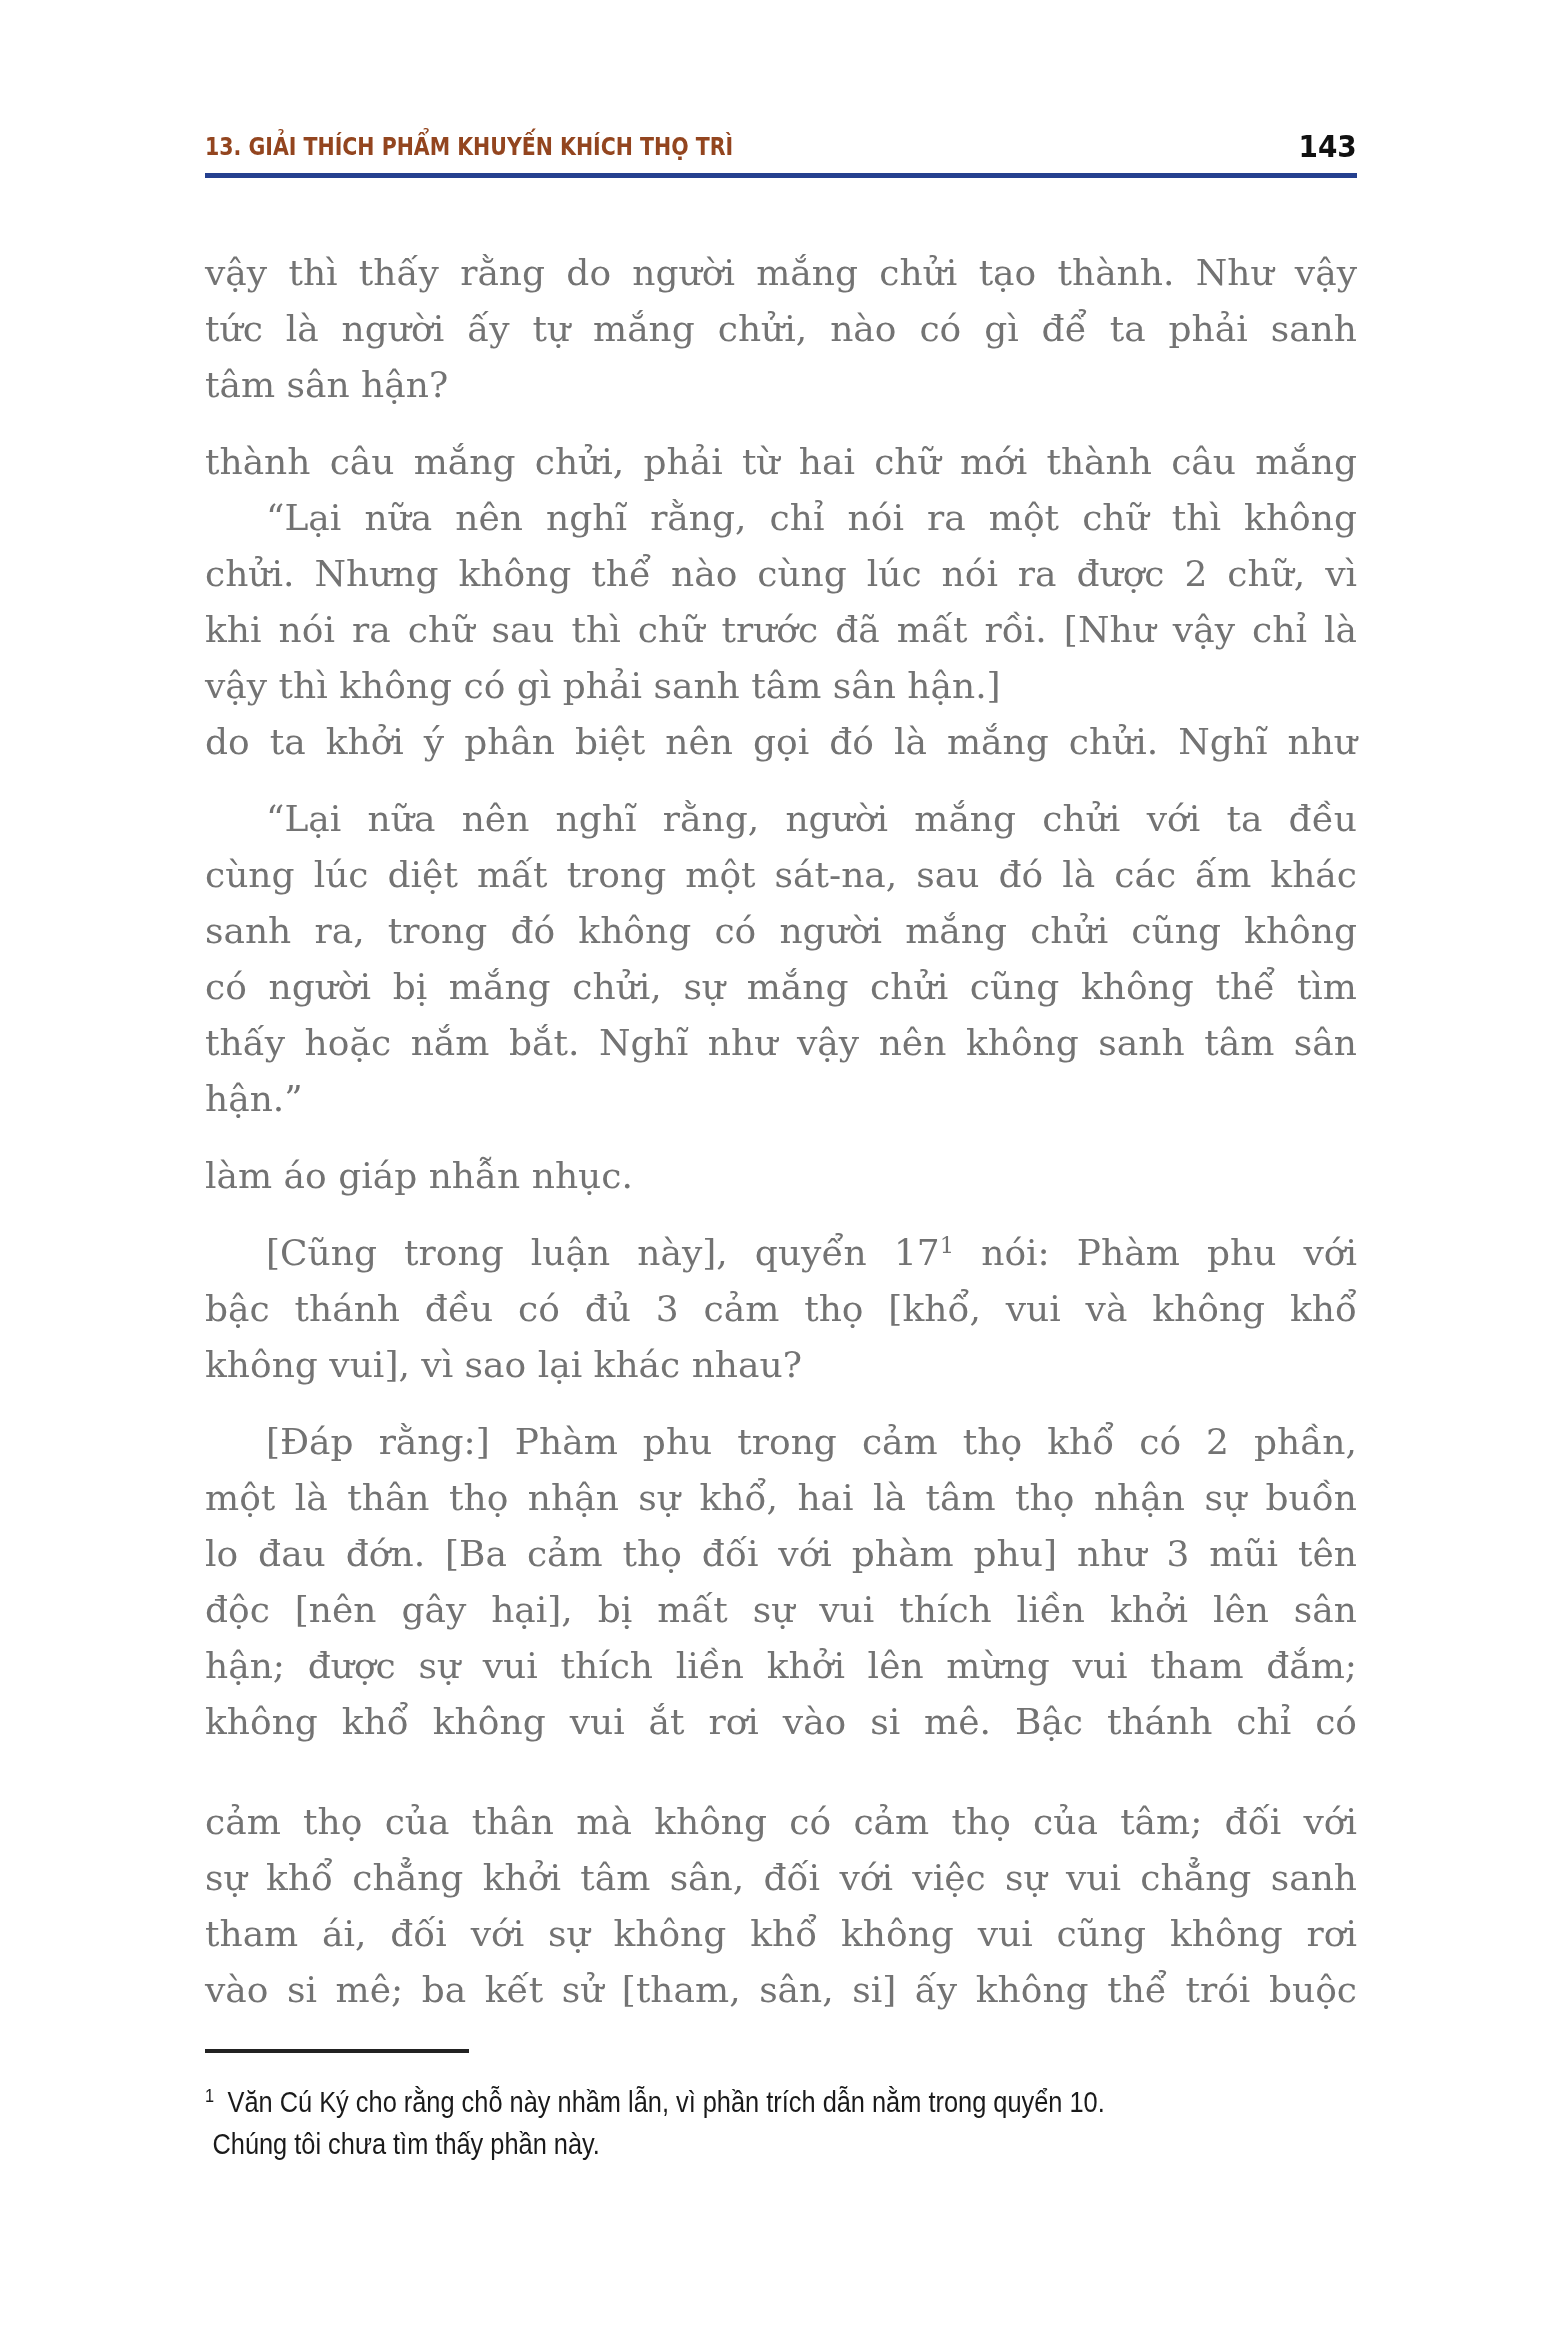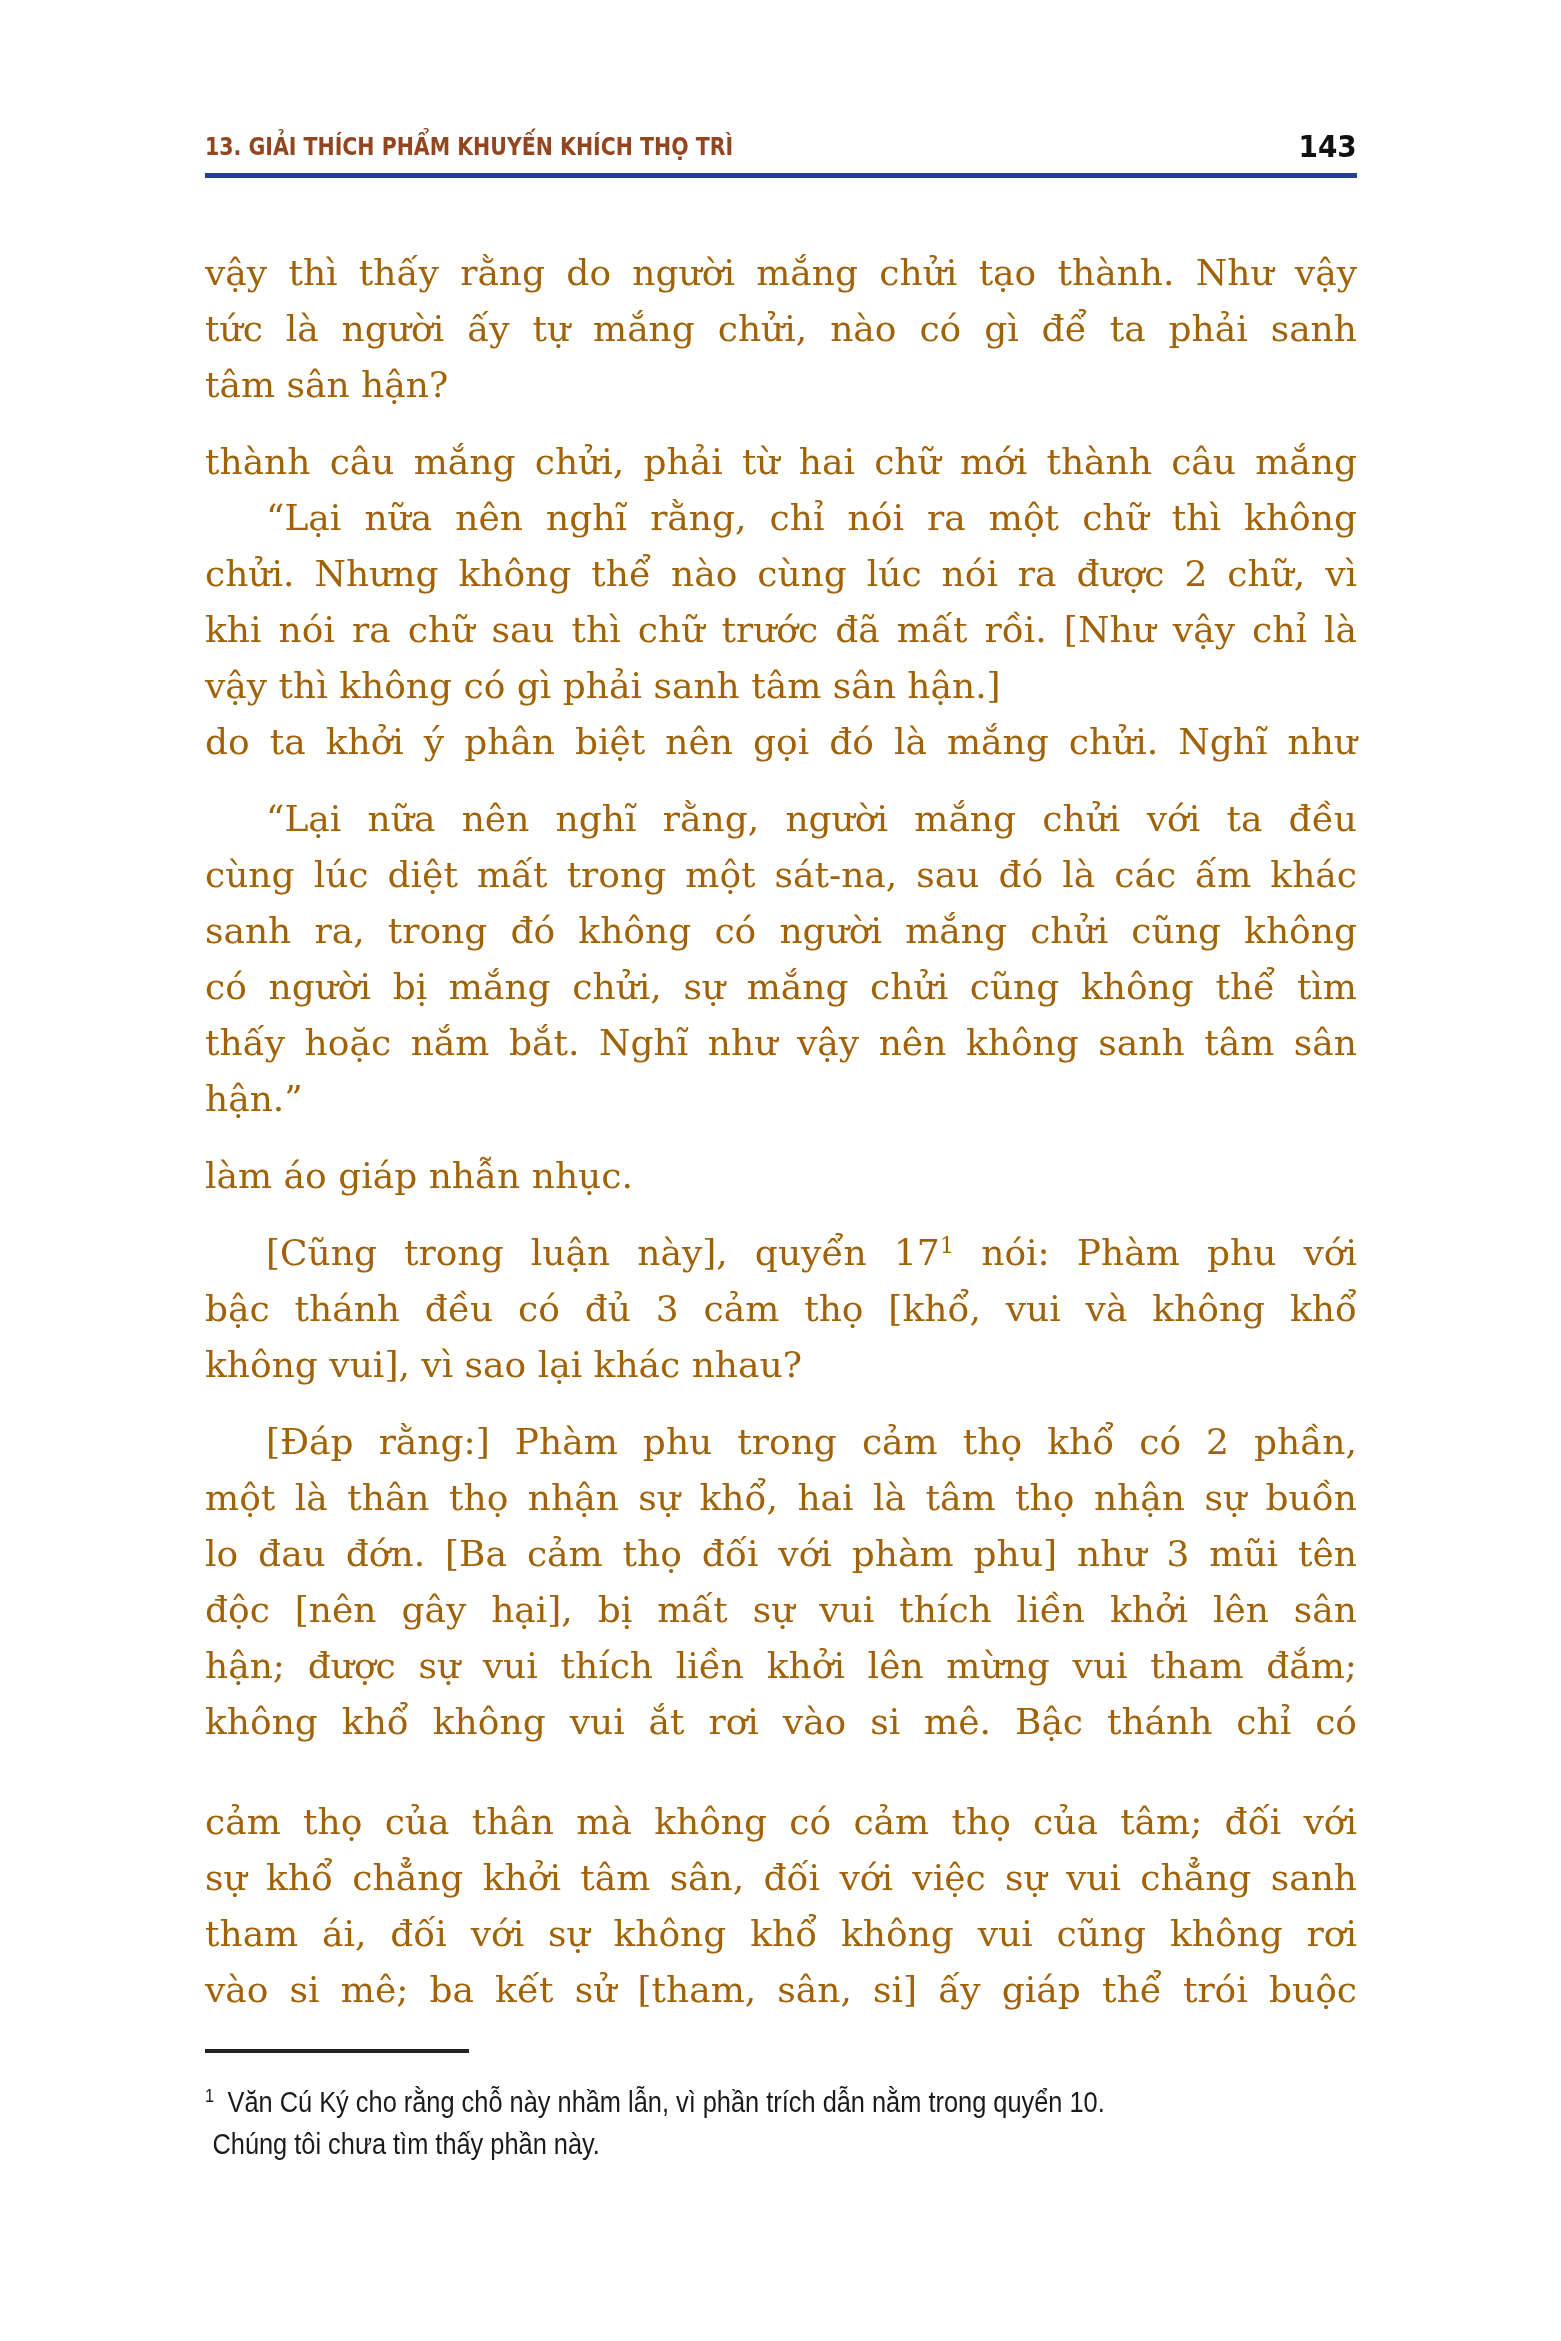--- a/index.html
+++ b/index.html
@@ -2,21 +2,21 @@
 <html style="font-size:14px"><head>
 <meta charset="utf-8">
 <style>
   html, body { margin: 0; padding: 0; background: #ffffff; }
   body { width: 1561px; height: 2342px; position: relative; overflow: hidden; }
   .page { position: absolute; left: 0; top: 0; width: 1561px; height: 1770px; background: #fff; }
   .running-head { position: absolute; left: 205px; top: 128px; width: 1152px; height: 42px; }
   .chapter-title { position: absolute; left: 0; top: 3.5px; font-family: "DejaVu Sans", sans-serif; font-weight: bold; font-size: 25px; letter-spacing: 0px; color: #93451f; white-space: nowrap; transform: scaleX(0.82); transform-origin: left center; }
   .page-number { position: absolute; right: 0; top: 0; font-family: "DejaVu Sans", sans-serif; font-weight: bold; font-size: 31px; color: #111; transform: scaleX(0.9); transform-origin: right center; }
   .head-rule { position: absolute; left: 205px; top: 173px; width: 1152px; height: 5.2px; background: #25408f; }
-  .body-text { position: absolute; left: 205px; top: 245px; width: 1152px; font-family: "DejaVu Serif", serif; font-size: 36px; line-height: 56px; color: #a16207; }
+  .body-text { position: absolute; left: 205px; top: 245px; width: 1152px; font-family: "DejaVu Serif", serif; font-size: 36px; line-height: 56px; color: #737373; }
   .para { margin: 0 0 21px 0; text-align: justify; text-align-last: left; }
   .para .line { display: block; white-space: nowrap; text-align: justify; text-align-last: justify; }
   .para .line.last { text-align-last: left; }
   .para .line.indent { padding-left: 61px; }
   .para .line span { display: inline; }
   sup.fnref { font-size: 22.6px; vertical-align: 12px; line-height: 0; }
   .fn-rule { position: absolute; left: 205px; top: 2049px; width: 264px; height: 3.5px; background: #222; }
   .footnote { position: absolute; left: 205px; top: 2075px; width: 1154px; font-family: "Liberation Sans", sans-serif; font-size: 29.5px; line-height: 42px; color: #1a1a1a; transform: scaleX(0.86); transform-origin: left top; }
   .footnote .fn-line { display: block; white-space: nowrap; }
   .footnote .fn-mark { font-size: 19px; vertical-align: 10.4px; margin-right: 15.6px; }
@@ -72,21 +72,21 @@
     <p class="para">
       <span class="line indent" style="word-spacing: 0px;">[Đáp rằng:] Phàm phu trong cảm thọ khổ có 2 phần,</span>
       <span class="line" style="word-spacing: 0px;">một là thân thọ nhận sự khổ, hai là tâm thọ nhận sự buồn</span>
       <span class="line" style="word-spacing: 0px;">lo đau đớn. [Ba cảm thọ đối với phàm phu] như 3 mũi tên</span>
       <span class="line" style="word-spacing: 0px;">độc [nên gây hại], bị mất sự vui thích liền khởi lên sân</span>
       <span class="line" style="word-spacing: 0px;">hận; được sự vui thích liền khởi lên mừng vui tham đắm;</span>
       <span class="line" style="word-spacing: 0px;">không khổ không vui ắt rơi vào si mê. Bậc thánh chỉ có</span>
       <span class="line" style="word-spacing: 0px; margin-top: 44px;">cảm thọ của thân mà không có cảm thọ của tâm; đối với</span>
       <span class="line" style="word-spacing: 0px;">sự khổ chẳng khởi tâm sân, đối với việc sự vui chẳng sanh</span>
       <span class="line" style="word-spacing: 0px;">tham ái, đối với sự không khổ không vui cũng không rơi</span>
-      <span class="line" style="word-spacing: 0px;">vào si mê; ba kết sử [tham, sân, si] ấy giáp thể trói buộc</span>
+      <span class="line" style="word-spacing: 0px;">vào si mê; ba kết sử [tham, sân, si] ấy không thể trói buộc</span>
     </p>
   </div>
 
   <div class="fn-rule"></div>
   <div class="footnote">
     <span class="fn-line"><span class="fn-mark">1</span><span>Văn Cú Ký cho rằng chỗ này nhầm lẫn, vì phần trích dẫn nằm trong quyển 10.</span></span>
     <span class="fn-line fn-cont">Chúng tôi chưa tìm thấy phần này.</span>
   </div>
 
 </div>

